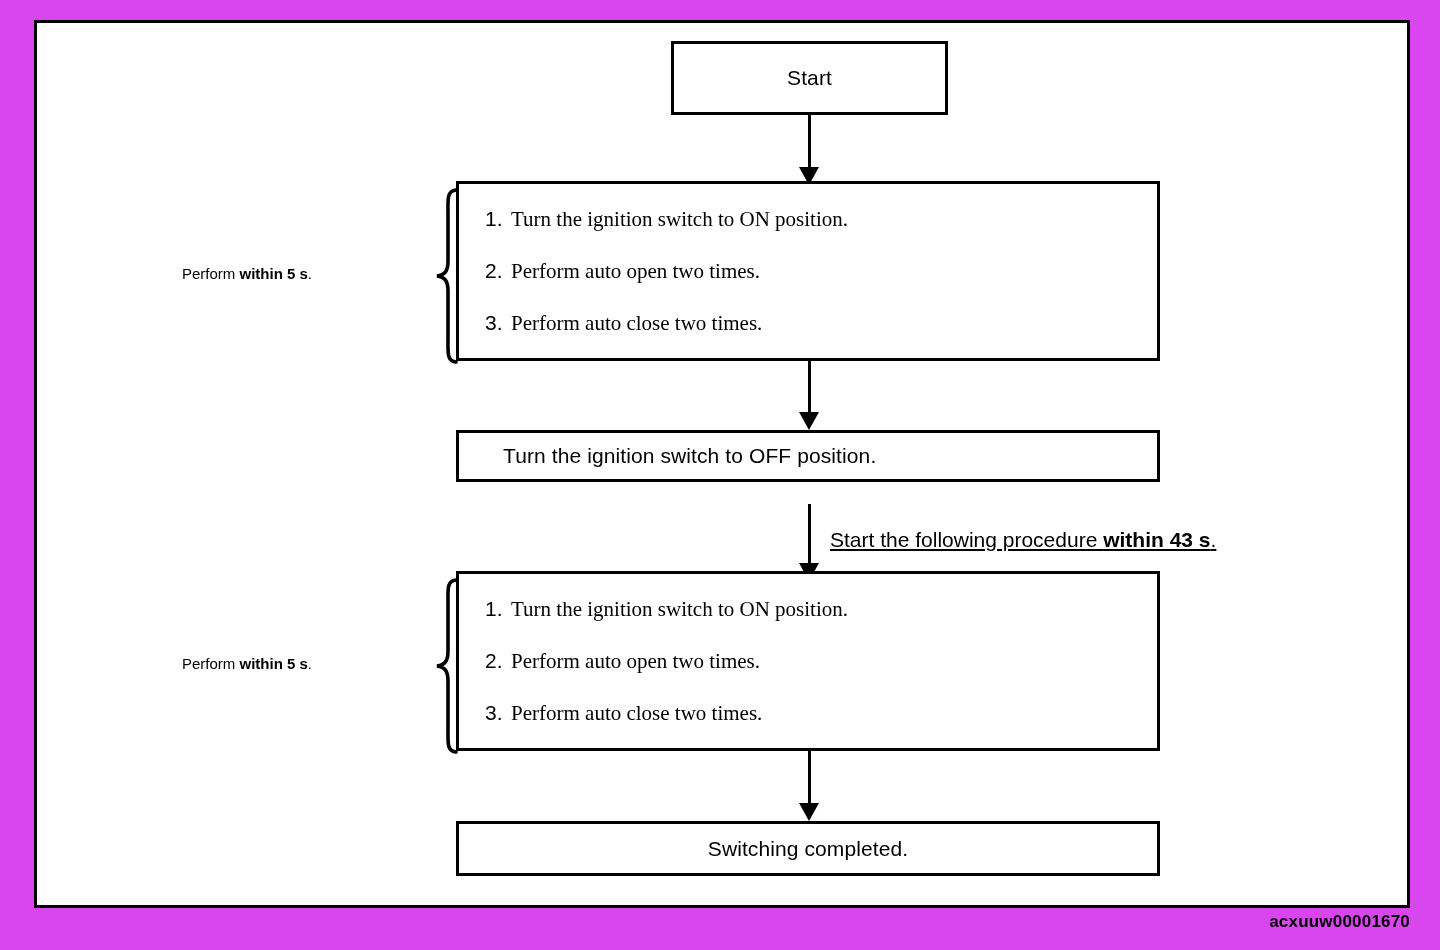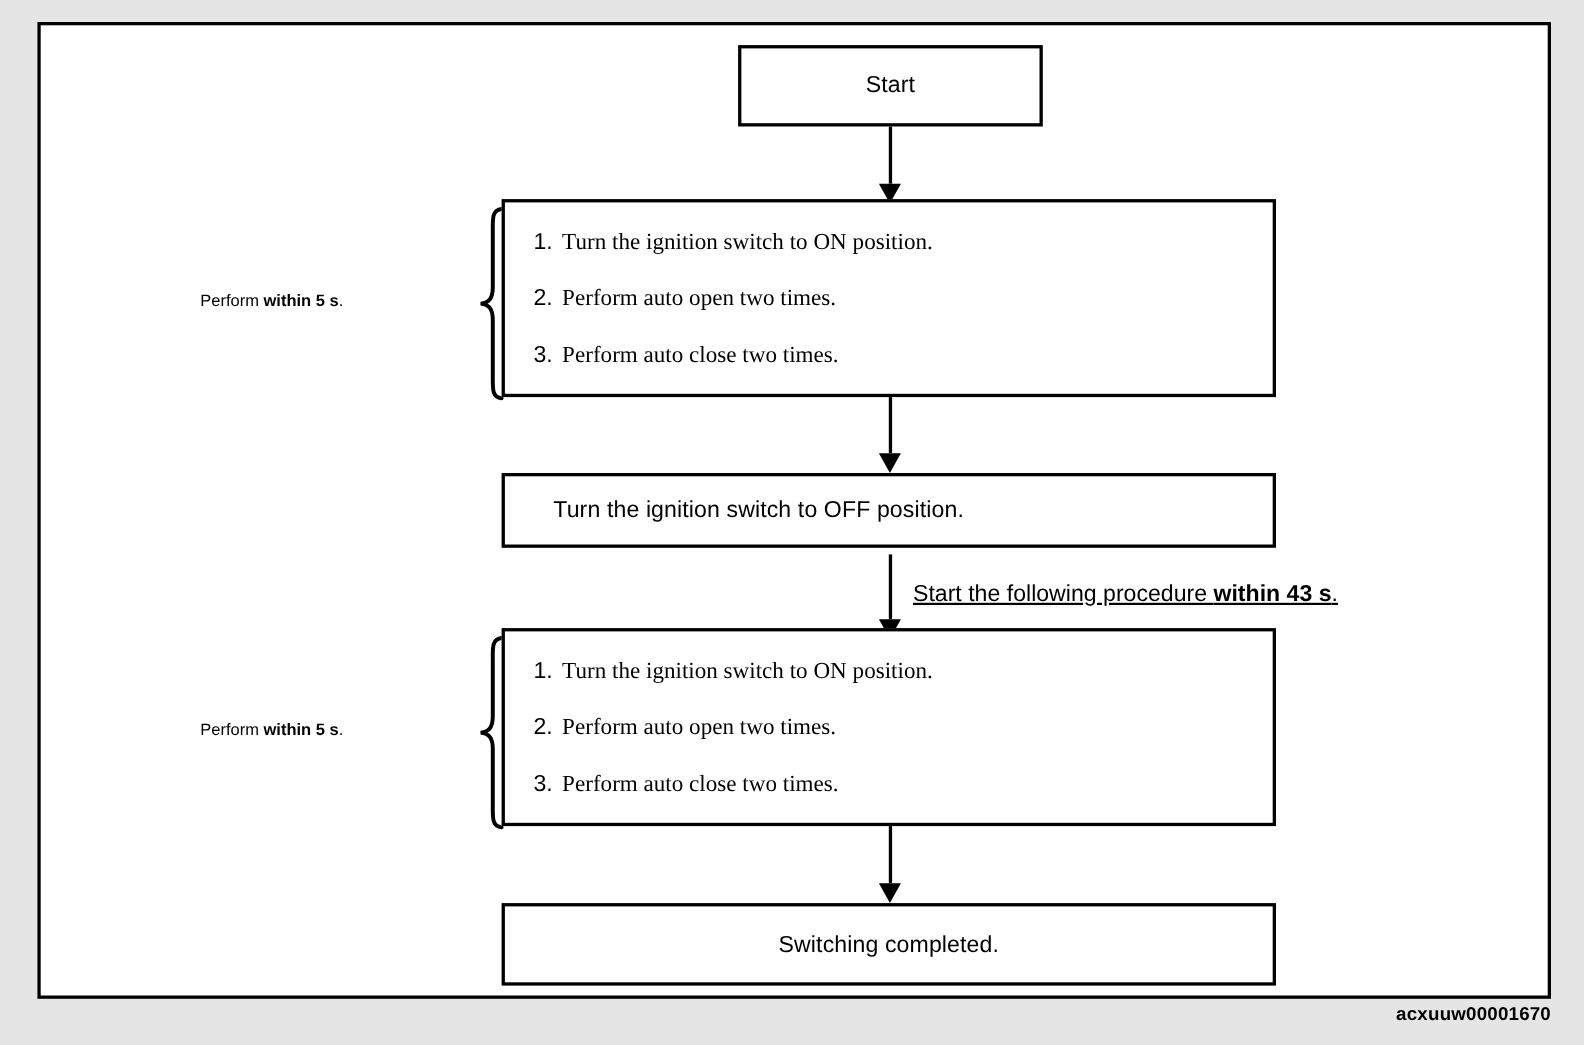--- a/index.html
+++ b/index.html
@@ -10,21 +10,21 @@
   }
   body {
     font-family: "Liberation Sans", "DejaVu Sans", sans-serif;
     color: #000000;
     -webkit-font-smoothing: none;
   }
   #page {
     position: relative;
     width: 1440px;
     height: 950px;
-    background: #e5e5e5;
+    background: #d946ef;
     overflow: hidden;
   }
 
   
   #outer-frame {
     position: absolute;
     left: 34px;
     top: 20px;
     width: 1376px;
     height: 888px;
@@ -176,21 +176,21 @@
           <span class="step-text">Perform auto close two times.</span>
         </li>
       </ol>
     </div>
 
     <div class="connector" style="left:771px; top:338px; width:3px; height:70px;">
       <div class="stem" style="height:51px;"></div>
       <div class="head" style="top:51px;"></div>
     </div>
 
-    <div class="flow-box left" style="left:419px; top:407px; width:704px; height:68px;">
+    <div class="flow-box left" style="left:419px; top:407px; width:704px; height:52px;">
       <span class="box-label">Turn the ignition switch to OFF position.</span>
     </div>
 
     <div class="connector" style="left:771px; top:481px; width:3px; height:78px;">
       <div class="stem" style="height:59px;"></div>
       <div class="head" style="top:59px;"></div>
     </div>
 
     <div class="annotation" style="left:793px; top:504px;">
       <span>Start the following procedure </span><span class="em">within 43 s</span><span>.</span>
@@ -221,21 +221,21 @@
           <span class="step-text">Perform auto close two times.</span>
         </li>
       </ol>
     </div>
 
     <div class="connector" style="left:771px; top:728px; width:3px; height:72px;">
       <div class="stem" style="height:52px;"></div>
       <div class="head" style="top:52px;"></div>
     </div>
 
-    <div class="flow-box center" style="left:419px; top:798px; width:704px; height:75px;">
+    <div class="flow-box center" style="left:419px; top:798px; width:704px; height:55px;">
       <span class="box-label">Switching completed.</span>
     </div>
 
   </div>
 
   <div id="figure-id">acxuuw00001670</div>
 
 </div>
 
 </body></html>

